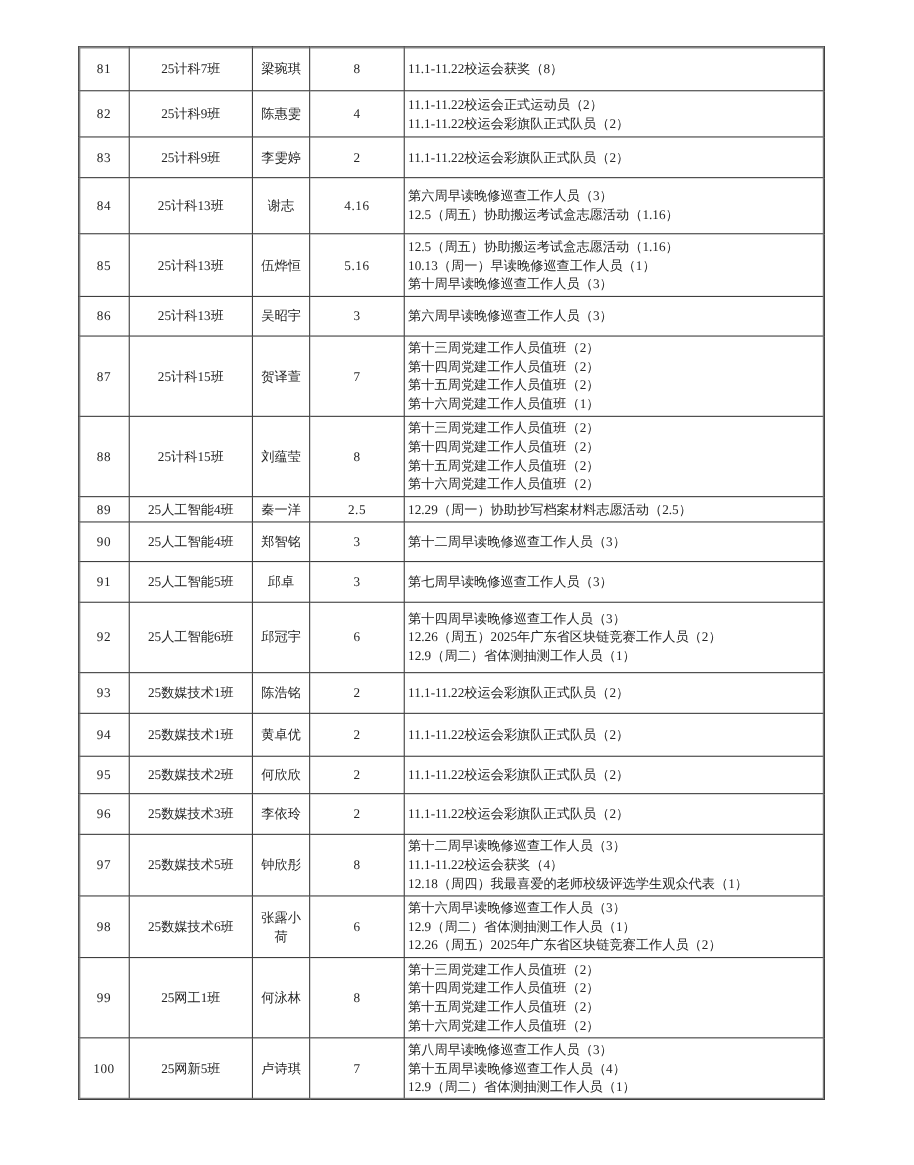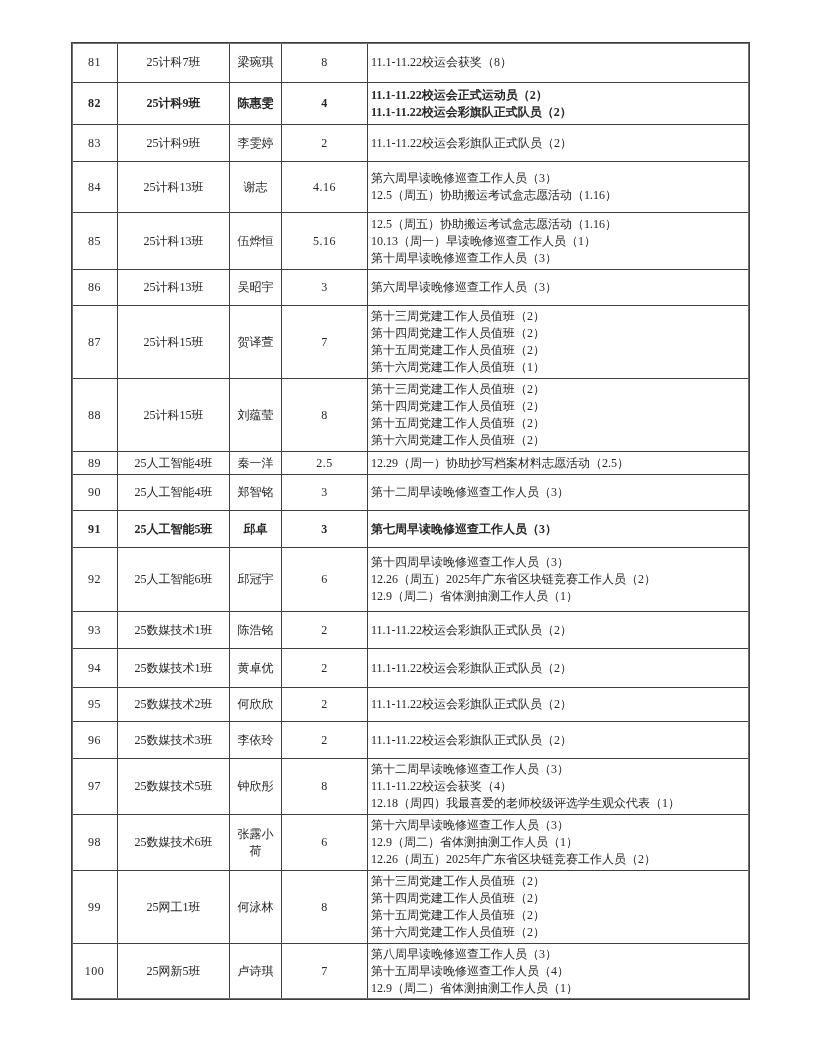--- a/index.html
+++ b/index.html
@@ -59,21 +59,21 @@
     <tbody>
         <tr style="height: 40px;">
           <td class="col-no">81</td>
           <td class="col-class">25计科7班</td>
           <td class="col-name">梁琬琪</td>
           <td class="col-score">8</td>
           <td class="col-acts">
             <div>11.1-11.22校运会获奖（8）</div>
           </td>
         </tr>
-        <tr style="height: 42px; font-weight: bold;">
+        <tr style="height: 42px;">
           <td class="col-no">82</td>
           <td class="col-class">25计科9班</td>
           <td class="col-name">陈惠雯</td>
           <td class="col-score">4</td>
           <td class="col-acts">
             <div>11.1-11.22校运会正式运动员（2）</div>
             <div>11.1-11.22校运会彩旗队正式队员（2）</div>
           </td>
         </tr>
         <tr style="height: 37px;">
@@ -150,21 +150,21 @@
         </tr>
         <tr style="height: 36px;">
           <td class="col-no">90</td>
           <td class="col-class">25人工智能4班</td>
           <td class="col-name">郑智铭</td>
           <td class="col-score">3</td>
           <td class="col-acts">
             <div>第十二周早读晚修巡查工作人员（3）</div>
           </td>
         </tr>
-        <tr style="height: 37px; font-weight: bold;">
+        <tr style="height: 37px;">
           <td class="col-no">91</td>
           <td class="col-class">25人工智能5班</td>
           <td class="col-name">邱卓</td>
           <td class="col-score">3</td>
           <td class="col-acts">
             <div>第七周早读晚修巡查工作人员（3）</div>
           </td>
         </tr>
         <tr style="height: 64px;">
           <td class="col-no">92</td>

